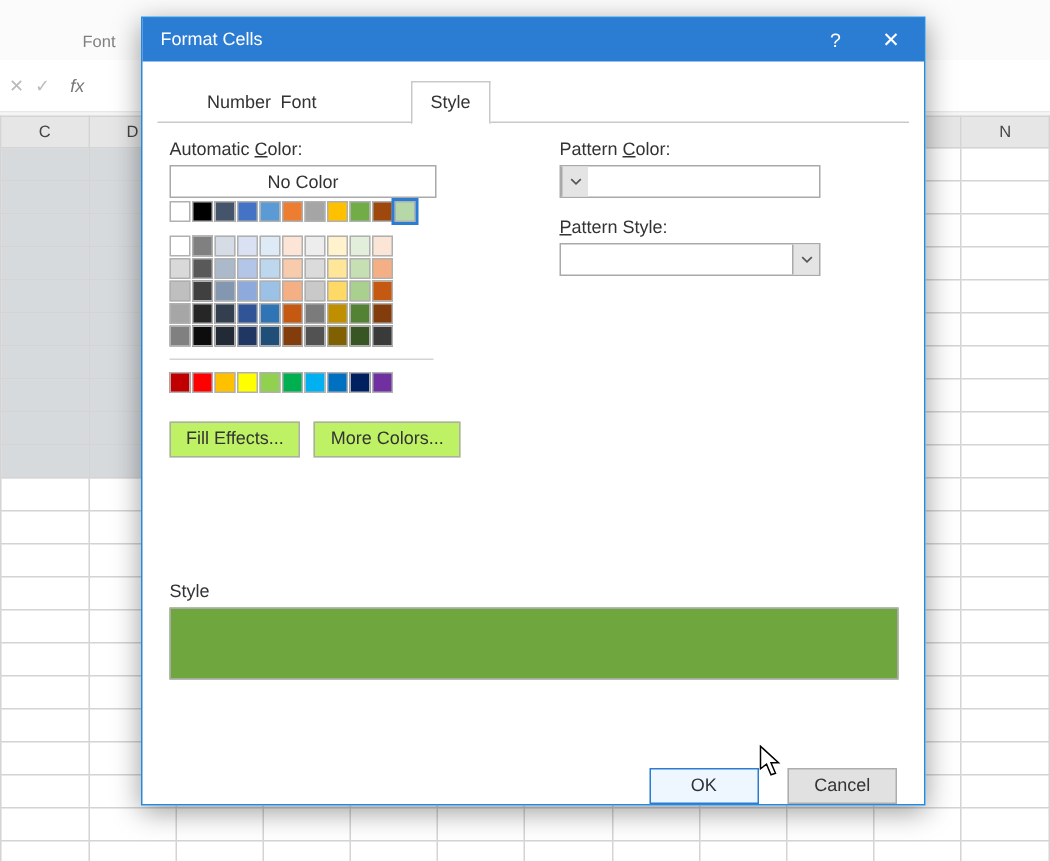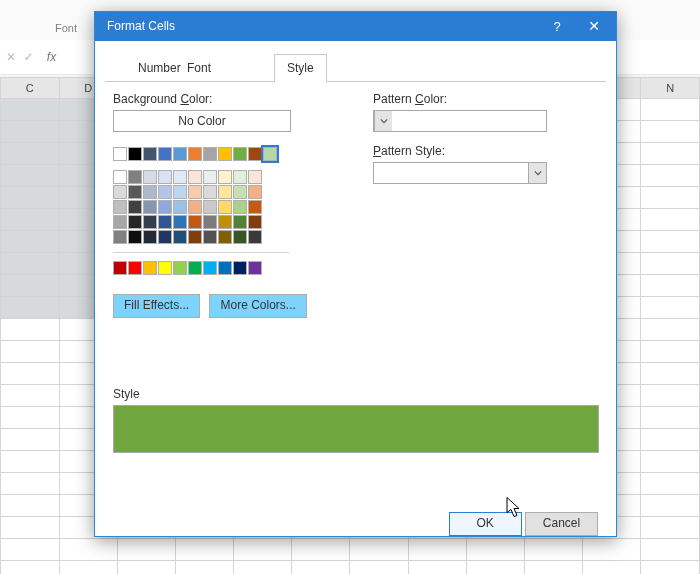--- a/index.html
+++ b/index.html
@@ -24,38 +24,38 @@
   .titlebar .help{position:absolute;right:44px;top:0;width:30px;text-align:center;font-size:13px;}
   .titlebar .close{position:absolute;right:6px;top:0;width:32px;text-align:center;font-size:14px;}
   .tabs{position:relative;height:28px;border-bottom:1px solid #c9c9c9;margin:12px 10px 0 10px;}
   .tab{position:absolute;top:1px;height:26px;line-height:26px;padding:0 12px;font-size:12px;color:#333;border:1px solid transparent;border-bottom:none;white-space:nowrap;}
   .tab.active{background:#fff;border-color:#c9c9c9;top:1px;height:27px;border-bottom:1px solid #fff;}
   .body{padding:10px 18px 0 18px;display:flex;gap:30px;}
   .left{width:230px;}
   .right{flex:1;}
   .lbl{font-size:12px;margin-bottom:4px;}
   .lbl .ul{text-decoration:underline;}
-  .no-color{width:176px;height:20px;line-height:20px;border:1px solid #a9a9a9;text-align:center;margin-bottom:15px;background:#fff;}
+  .no-color{width:176px;height:20px;line-height:20px;border:1px solid #a9a9a9;text-align:center;margin-bottom:2px;background:#fff;}
   .swatch-row{display:flex;gap:1px;margin-bottom:1px;}
   .swatch{width:14px;height:14px;border:1px solid #b0b0b0;box-sizing:border-box;}
   .swatch.sel{outline:2px solid #2b7cd3;outline-offset:0;position:relative;z-index:1;}
   .palette-sep{border:none;border-top:1px solid #d4d4d4;margin:8px 0 8px 0;width:176px;}
-  .btn-sm{display:inline-block;height:22px;line-height:20px;padding:0 10px;border:1px solid #adadad;background:#7dd3fc;font-size:12px;margin-right:6px;}
+  .btn-sm{display:inline-block;height:22px;line-height:20px;padding:0 10px;border:1px solid #adadad;background:#bef264;font-size:12px;margin-right:6px;}
   .dropdown{display:flex;width:172px;height:20px;border:1px solid #a9a9a9;background:#fff;align-items:center;}
   .dropdown .dd-text{flex:1;text-align:center;font-size:12px;}
   .dropdown .dd-arrow{width:17px;height:100%;border-left:1px solid #a9a9a9;background:#e4e4e4;display:flex;align-items:center;justify-content:center;}
   .dd-arrow svg{width:8px;height:8px;}
   .sample-box{position:absolute;left:18px;top:375px;width:486px;}
   .sample-lbl{font-size:12px;margin-bottom:4px;}
   .sample-rect{height:46px;background:#6fa63e;border:1px solid #a9a9a9;}
   .dlg-btn{display:inline-block;width:71px;height:22px;line-height:20px;text-align:center;border:1px solid #adadad;background:#e1e1e1;font-size:12px;}
   .dlg-btn.ok{background:#eef6ff;border-color:#2b7cd3;}
   .clear-row{position:absolute;right:18px;top:462px;}
   .ok-row{position:absolute;right:18px;top:500px;}
-  .ok-row .dlg-btn{margin-left:0;}
+  .ok-row .dlg-btn{margin-left:16px;}
   .cursor{position:absolute;left:514px;top:509px;transform:translate(-50%,-50%);pointer-events:none;}
 </style>
 </head>
 <body>
 
 <div class="stage">
   <div class="ribbon-frag">
     <span class="ribbon-label">Font</span>
   </div>
   <div class="fxbar">
@@ -398,21 +398,21 @@
       <span class="help">?</span>
       <span class="close">✕</span>
     </div>
     <div class="tabs">
       <div class="tab" style="left:20px">Number</div>
       <div class="tab" style="left:69px">Font</div>
       <div class="tab active" style="left:169px">Style</div>
     </div>
     <div class="body">
       <div class="left">
-        <div class="lbl"><span>Background </span><span class="ul">C</span><span>olor:</span></div>
+        <div class="lbl"><span>Automatic </span><span class="ul">C</span><span>olor:</span></div>
         <div class="no-color">No Color</div>
         <div id="theme-palette">
             <div class="swatch-row">
               <div class="swatch" style="background: rgb(255, 255, 255);"></div>
               <div class="swatch" style="background: rgb(0, 0, 0);"></div>
               <div class="swatch" style="background: rgb(68, 84, 106);"></div>
               <div class="swatch" style="background: rgb(68, 114, 196);"></div>
               <div class="swatch" style="background: rgb(91, 155, 213);"></div>
               <div class="swatch" style="background: rgb(237, 125, 49);"></div>
               <div class="swatch" style="background: rgb(165, 165, 165);"></div>

